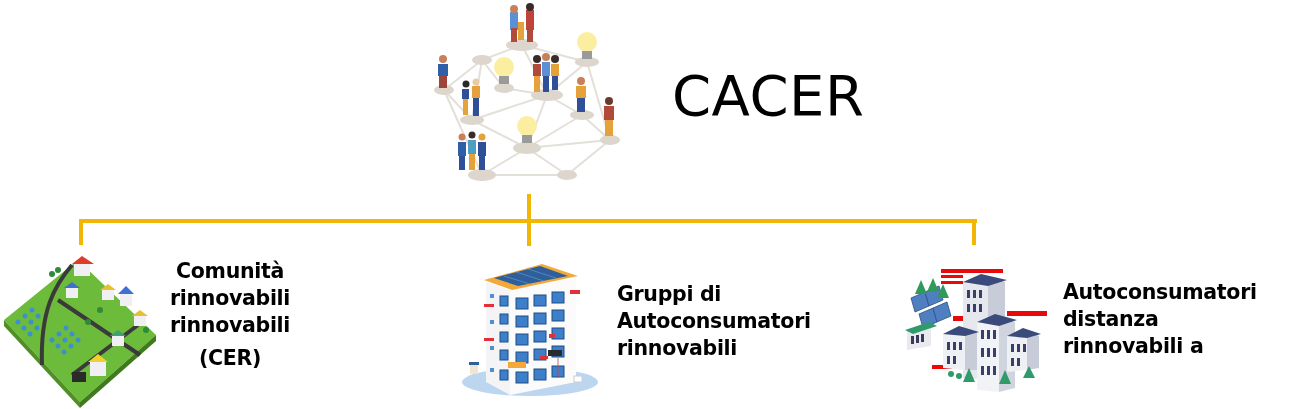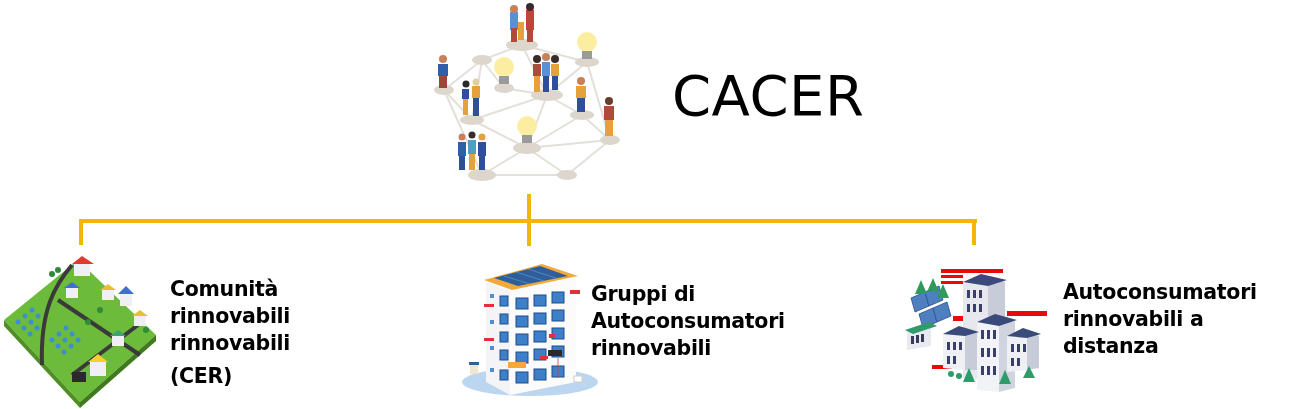--- a/index.html
+++ b/index.html
@@ -179,21 +179,21 @@
     <rect x="72" y="122" width="14" height="10" fill="#2a2a2a"></rect>
 
     <g fill="#2f8a3a">
       <circle cx="52" cy="24" r="3"></circle>
         <circle cx="58" cy="20" r="3"></circle>
         <circle cx="146" cy="80" r="3"></circle>
       <circle cx="100" cy="60" r="3"></circle>
         <circle cx="88" cy="72" r="3"></circle>
     </g>
   </svg>
-  <div class="label" style="left:170px; top:276px;">
+  <div class="label" style="left:170px; top:258px;text-align:center;">
     <span>Comunità</span>
     <span>rinnovabili</span>
     <span>rinnovabili</span>
     <span class="gap" style="margin-top:0; padding-top:6px;">(CER)</span>
   </div>
 </div>
 
 <div>
   <div class="halo" style="left:448px; top:246px; width:164px; height:162px;"></div>
   <svg style="left:448px; top:250px;" width="164" height="155" viewBox="0 0 164 155">
@@ -251,21 +251,21 @@
     </g>
 
     <rect x="60" y="112" width="18" height="6" fill="#f2a93a"></rect>
     <rect x="100" y="100" width="14" height="6" fill="#2a2a2a"></rect>
     <rect x="126" y="126" width="8" height="6" fill="#ffffff" stroke="#cccccc"></rect>
     <line x1="110" y1="108" x2="110" y2="128" stroke="#c04a4a" stroke-width="0.8"></line>
 
     <rect x="22" y="114" width="8" height="10" fill="#f0e6d0"></rect>
       <rect x="21" y="112" width="10" height="3" fill="#2f5f9a"></rect>
   </svg>
-  <div class="label" style="left:591px; top:281px;">
+  <div class="label" style="left:617px; top:281px;">
     <span>Gruppi di</span>
     <span>Autoconsumatori</span>
     <span>rinnovabili</span>
   </div>
 </div>
 
 <div>
   <div class="halo" style="left:893px; top:246px; width:164px; height:162px;"></div>
   <svg style="left:893px; top:250px;" width="164" height="155" viewBox="0 0 164 155">
 
@@ -345,16 +345,16 @@
     <g fill="#2f9a6a">
       <polygon points="76,118 82,132 70,132"></polygon>
         <polygon points="112,120 118,134 106,134"></polygon>
         <polygon points="136,116 142,128 130,128"></polygon>
       <circle cx="58" cy="124" r="3"></circle>
         <circle cx="66" cy="126" r="3"></circle>
     </g>
   </svg>
   <div class="label" style="left:1063px; top:279px;">
     <span>Autoconsumatori</span>
+    <span>distanza</span>
     <span>rinnovabili a</span>
-    <span>distanza</span>
   </div>
 </div>
 
 </body></html>

